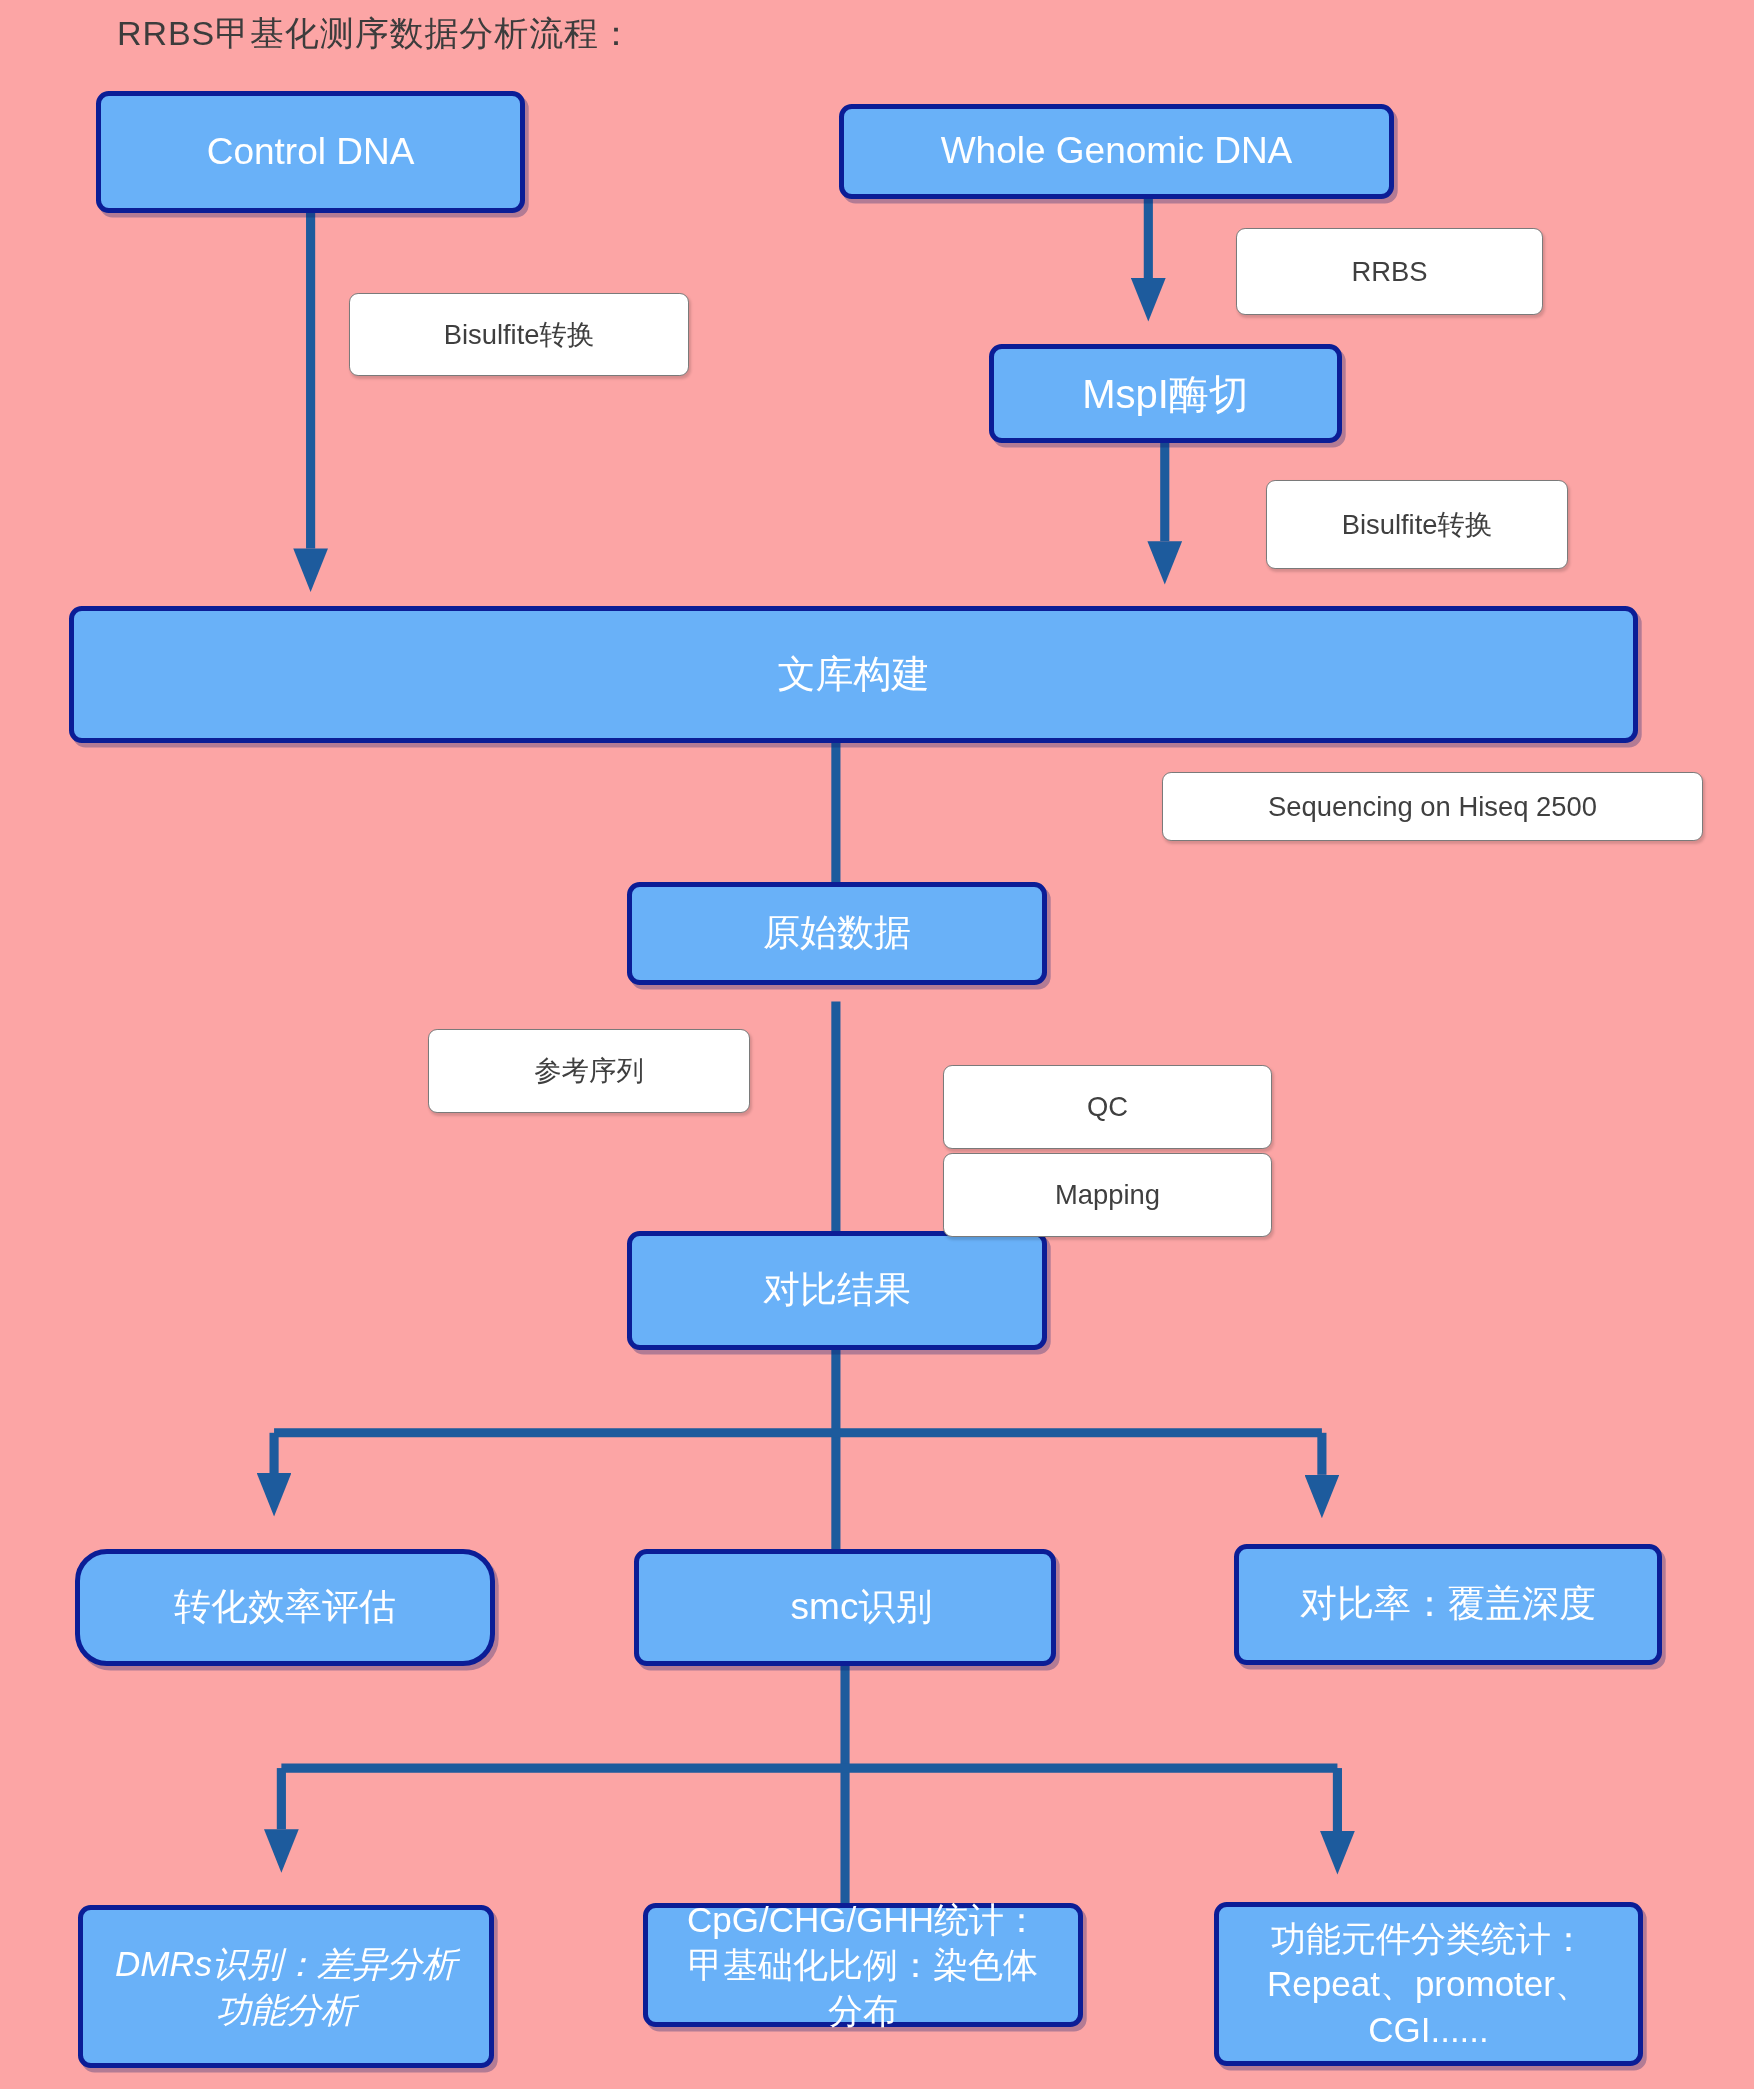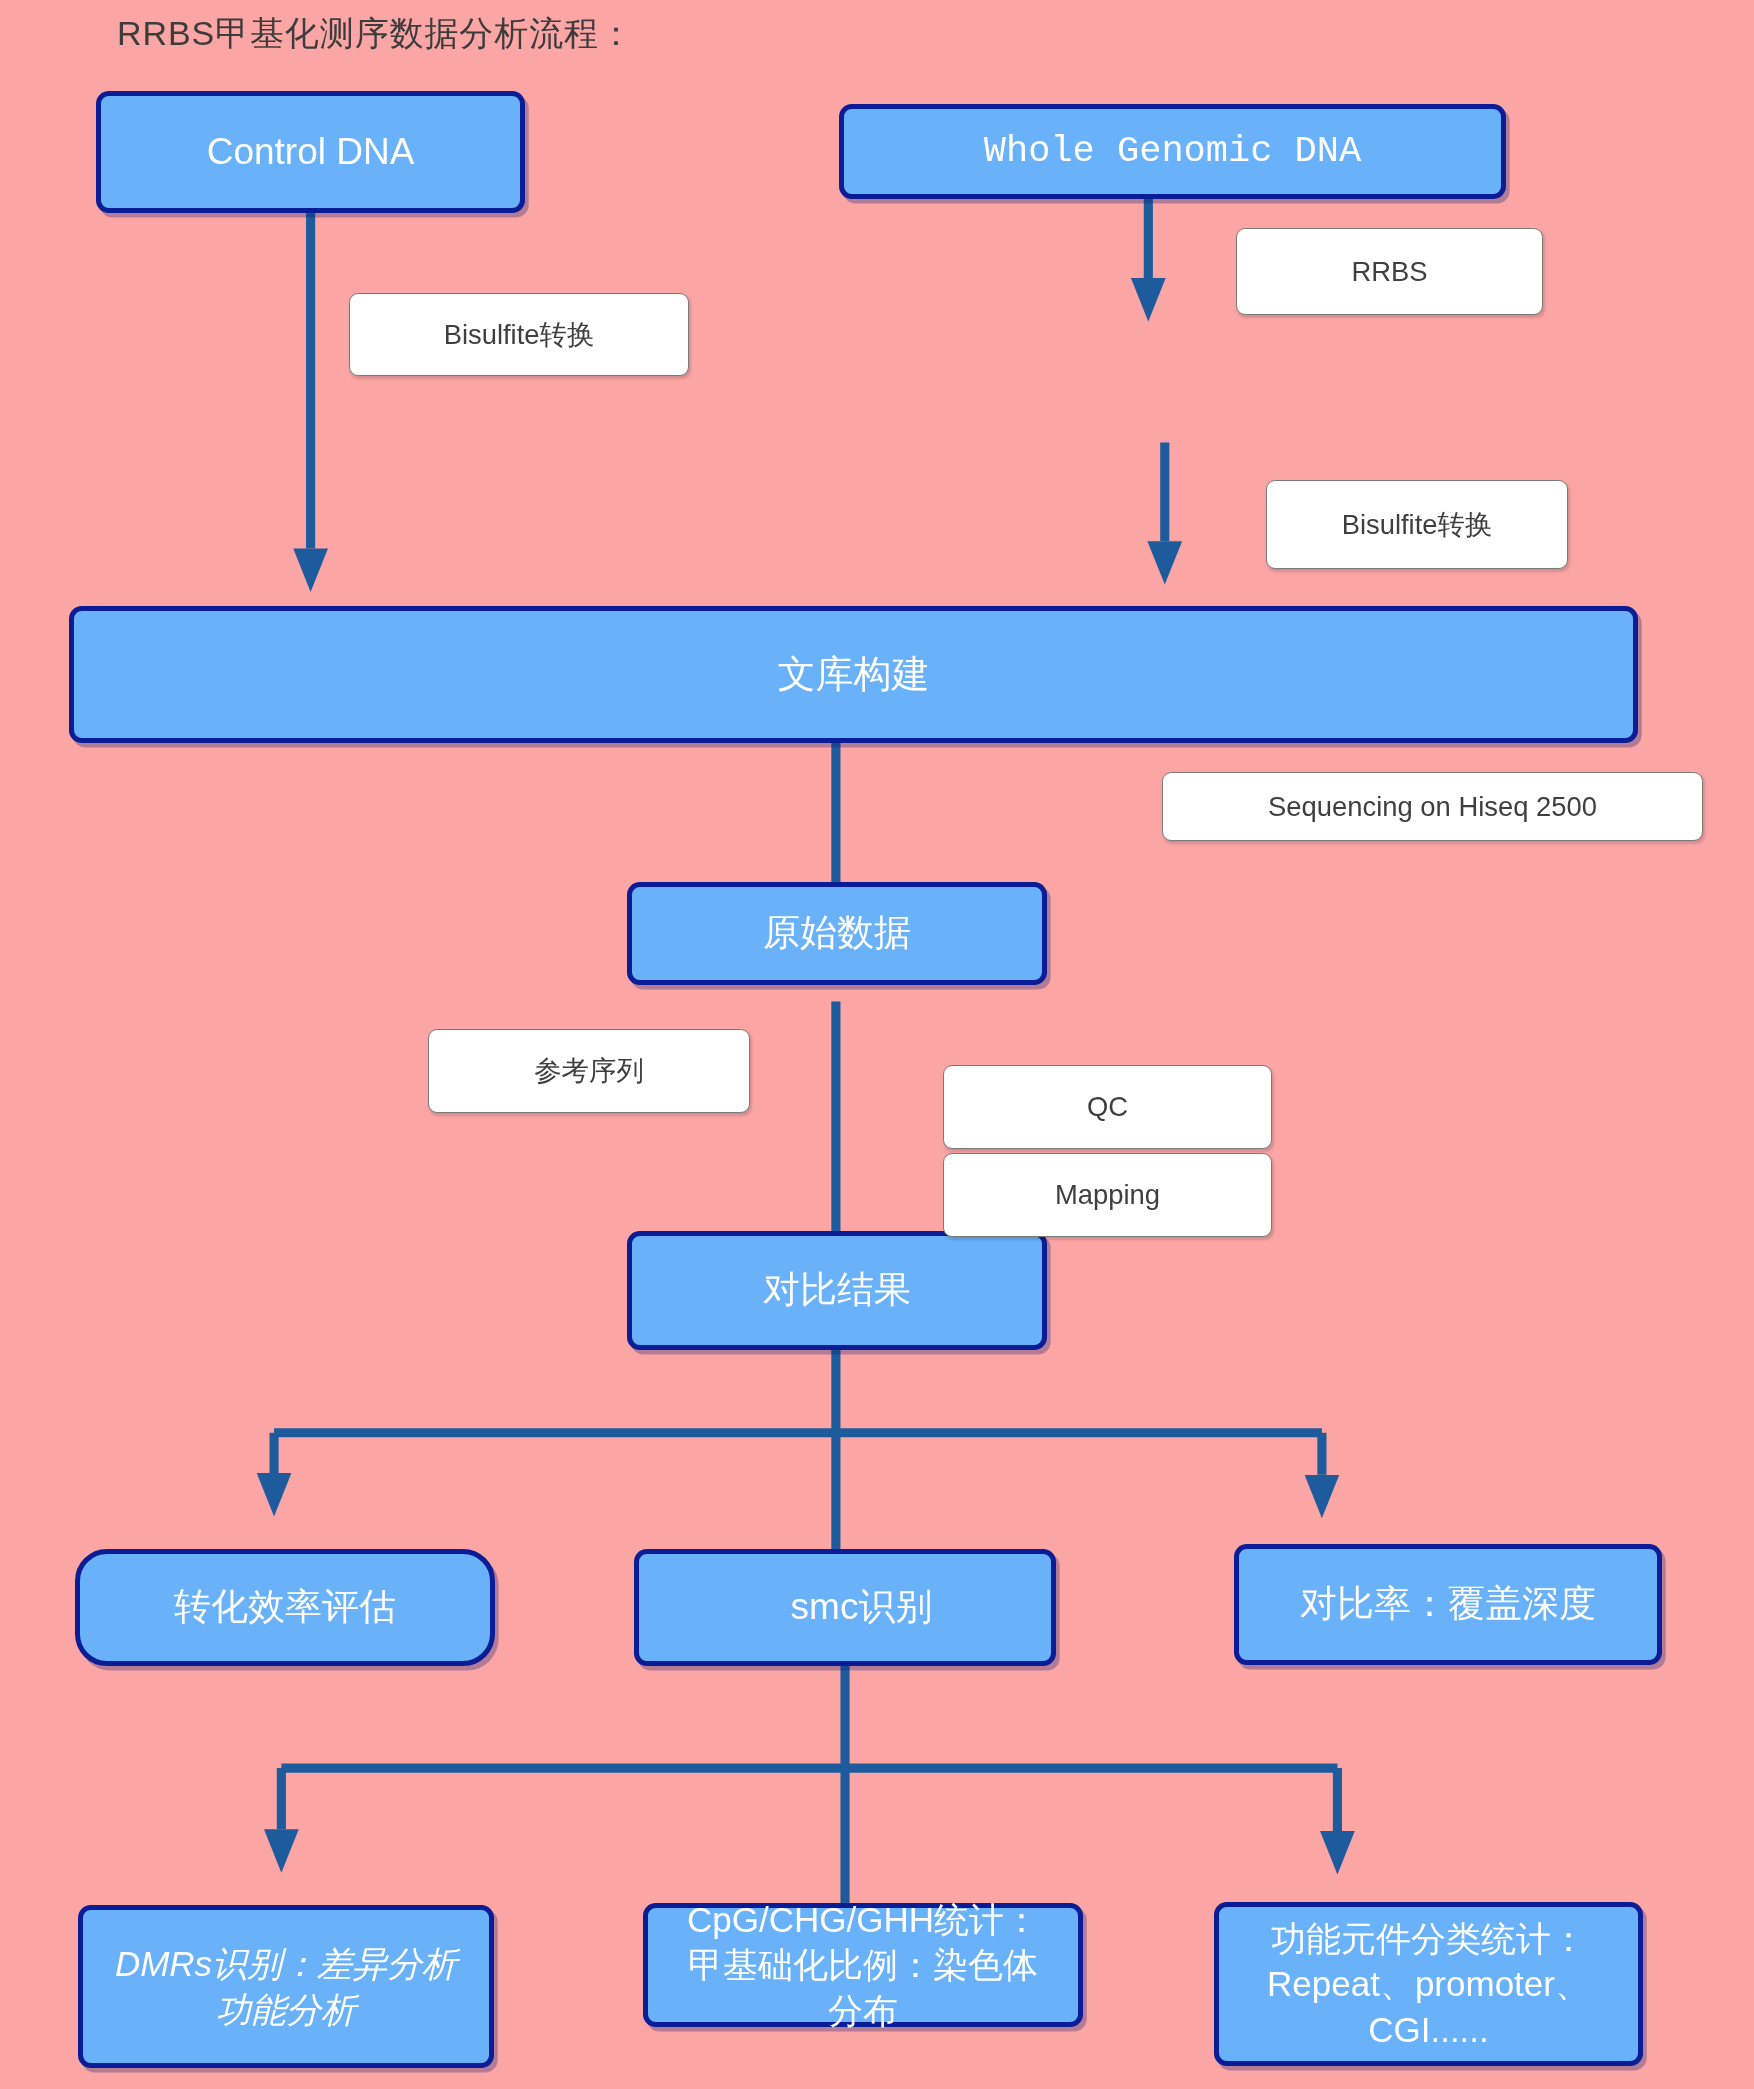--- a/index.html
+++ b/index.html
@@ -50,22 +50,23 @@
       <path d="M308,1935 H1464"></path>
       <path d="M308,1935 V2002" marker-end="url(#arrowhead)"></path>
       <path d="M1464,1935 V2004" marker-end="url(#arrowhead)"></path>
     </g>
   </svg>
 
   <div class="page-title">RRBS甲基化测序数据分析流程：</div>
 
   <div class="node" style="left:96px;top:91px;width:429px;height:122px;">Control DNA</div>
 
-  <div class="node" style="left:839px;top:104px;width:667px;height:95px;font-family:Liberation Mono, monospace;">Whole Genomic DNA</div>
+  <div class="node" style="left:839px;top:104px;width:555px;height:95px;">Whole Genomic DNA</div>
 
+  <div class="node" style="left:989px;top:344px;width:353px;height:99px;font-size:40px;">MspI酶切</div>
 
   <div class="node" style="left:69px;top:606px;width:1569px;height:137px;font-size:38px;">文库构建</div>
 
   <div class="node" style="left:627px;top:882px;width:420px;height:103px;">原始数据</div>
 
   <div class="node" style="left:627px;top:1231px;width:420px;height:119px;">对比结果</div>
 
   <div class="node" style="left:75px;top:1549px;width:420px;height:117px;border-radius:32px;">转化效率评估</div>
 
   <div class="node" style="left:634px;top:1549px;width:422px;height:117px;padding-left:33px;">smc识别</div>

